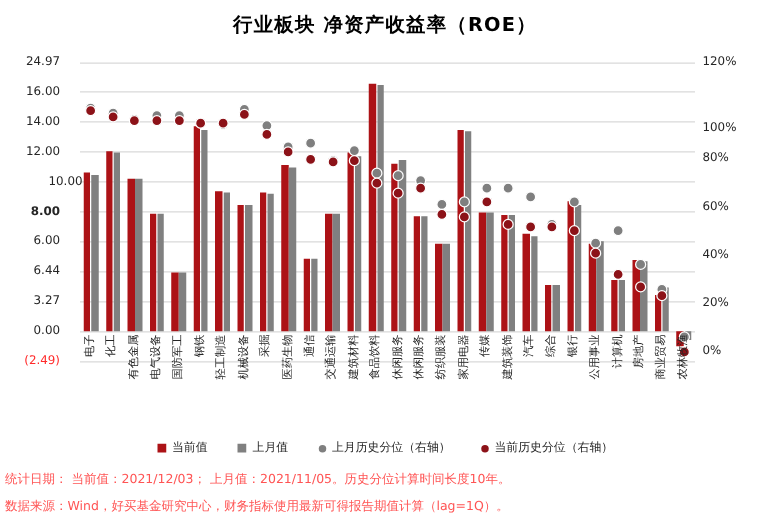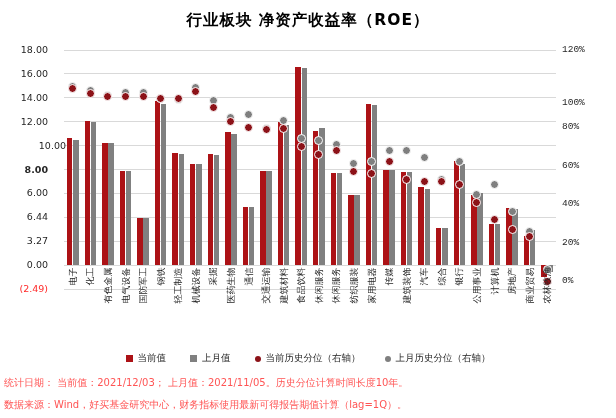--- a/index.html
+++ b/index.html
@@ -5,40 +5,40 @@
   html,body{margin:0;padding:0;background:#fff;}
   #stage{position:relative;width:616px;height:418px;background:#fff;overflow:hidden;
          font-family:"DejaVu Sans","Liberation Sans",sans-serif;}
   #chart-title{position:absolute;top:10px;left:0;width:616px;text-align:center;
          font-size:15.5px;font-weight:bold;color:#000;letter-spacing:1px;}
   #plot{position:absolute;left:0;top:0;width:616px;height:418px;}
   .gridline{position:absolute;height:1px;background:#d9d9d9;}
   .bar{position:absolute;}
   .dot{position:absolute;width:7px;height:7px;border-radius:50%;border:1px solid #fff;box-sizing:content-box;}
   .ytick{position:absolute;width:46px;text-align:right;font-size:9.5px;color:#262626;}
-  .ytick2{position:absolute;text-align:left;font-size:9.5px;color:#262626;font-family:Liberation Mono, monospace;}
+  .ytick2{position:absolute;text-align:left;font-size:9.5px;color:#262626;}
   .catlabel{position:absolute;width:70px;height:13px;line-height:13px;text-align:right;
          font-size:9px;color:#262626;transform:rotate(-90deg);white-space:nowrap;}
   #legend{position:absolute;top:352px;left:0;width:616px;display:flex;justify-content:center;
          align-items:center;gap:24px;font-size:9.5px;color:#262626;}
   .legend-item{display:flex;align-items:center;gap:5px;}
   .legend-swatch{width:7px;height:7px;display:inline-block;}
   .legend-dot{border-radius:50%;width:6px;height:6px;}
   .footnote{position:absolute;left:4px;width:610px;font-size:10px;color:#ff5454;white-space:nowrap;}
   #footnote-1{top:376px;}
   #footnote-2{top:398px;}
 </style>
 </head>
 <body>
 
 <div id="stage">
   <div id="chart-title">行业板块 净资产收益率（ROE）</div>
   <div id="plot">
       <div class="gridline" style="left: 64px; top: 49.5px; width: 492px;"></div>
-      <div class="ytick" style="left: 2px; top: 44px; color: rgb(38, 38, 38);">18.00</div>
+      <div class="ytick" style="left: 2px; top: 44px; color: rgb(38, 38, 38);">24.97</div>
       <div class="gridline" style="left: 64px; top: 73.4px; width: 492px;"></div>
       <div class="ytick" style="left: 2px; top: 67.9px; color: rgb(38, 38, 38);">16.00</div>
       <div class="gridline" style="left: 64px; top: 97.3px; width: 492px;"></div>
       <div class="ytick" style="left: 2px; top: 91.8px; color: rgb(38, 38, 38);">14.00</div>
       <div class="gridline" style="left: 64px; top: 121.2px; width: 492px;"></div>
       <div class="ytick" style="left: 2px; top: 115.7px; color: rgb(38, 38, 38);">12.00</div>
       <div class="gridline" style="left: 64px; top: 145.1px; width: 492px;"></div>
       <div class="ytick" style="left: 20px; top: 139.6px; color: rgb(38, 38, 38);">10.00</div>
       <div class="gridline" style="left: 64px; top: 169px; width: 492px;"></div>
       <div class="ytick" style="left: 2px; top: 163.5px; color: rgb(38, 38, 38); font-weight: bold;">8.00</div>
@@ -203,23 +203,23 @@
   <div id="legend">
       <div class="legend-item">
         <span class="legend-swatch" style="background: rgb(172, 18, 22);"></span>
         <span>当前值</span>
       </div>
       <div class="legend-item">
         <span class="legend-swatch" style="background: rgb(128, 128, 128);"></span>
         <span>上月值</span>
       </div>
       <div class="legend-item">
+        <span class="legend-swatch legend-dot" style="background: rgb(127, 127, 127);"></span>
+        <span>上月历史分位（右轴）</span>
+      </div>
+      <div class="legend-item">
         <span class="legend-swatch legend-dot" style="background: rgb(140, 18, 24);"></span>
         <span>当前历史分位（右轴）</span>
-      </div>
-      <div class="legend-item">
-        <span class="legend-swatch legend-dot" style="background: rgb(127, 127, 127);"></span>
-        <span>上月历史分位（右轴）</span>
       </div>
     </div>
   <div id="footnote-1" class="footnote">统计日期： 当前值：2021/12/03； 上月值：2021/11/05。历史分位计算时间长度10年。</div>
   <div id="footnote-2" class="footnote">数据来源：Wind，好买基金研究中心，财务指标使用最新可得报告期值计算（lag=1Q）。</div>
 </div>
 
 </body></html>

